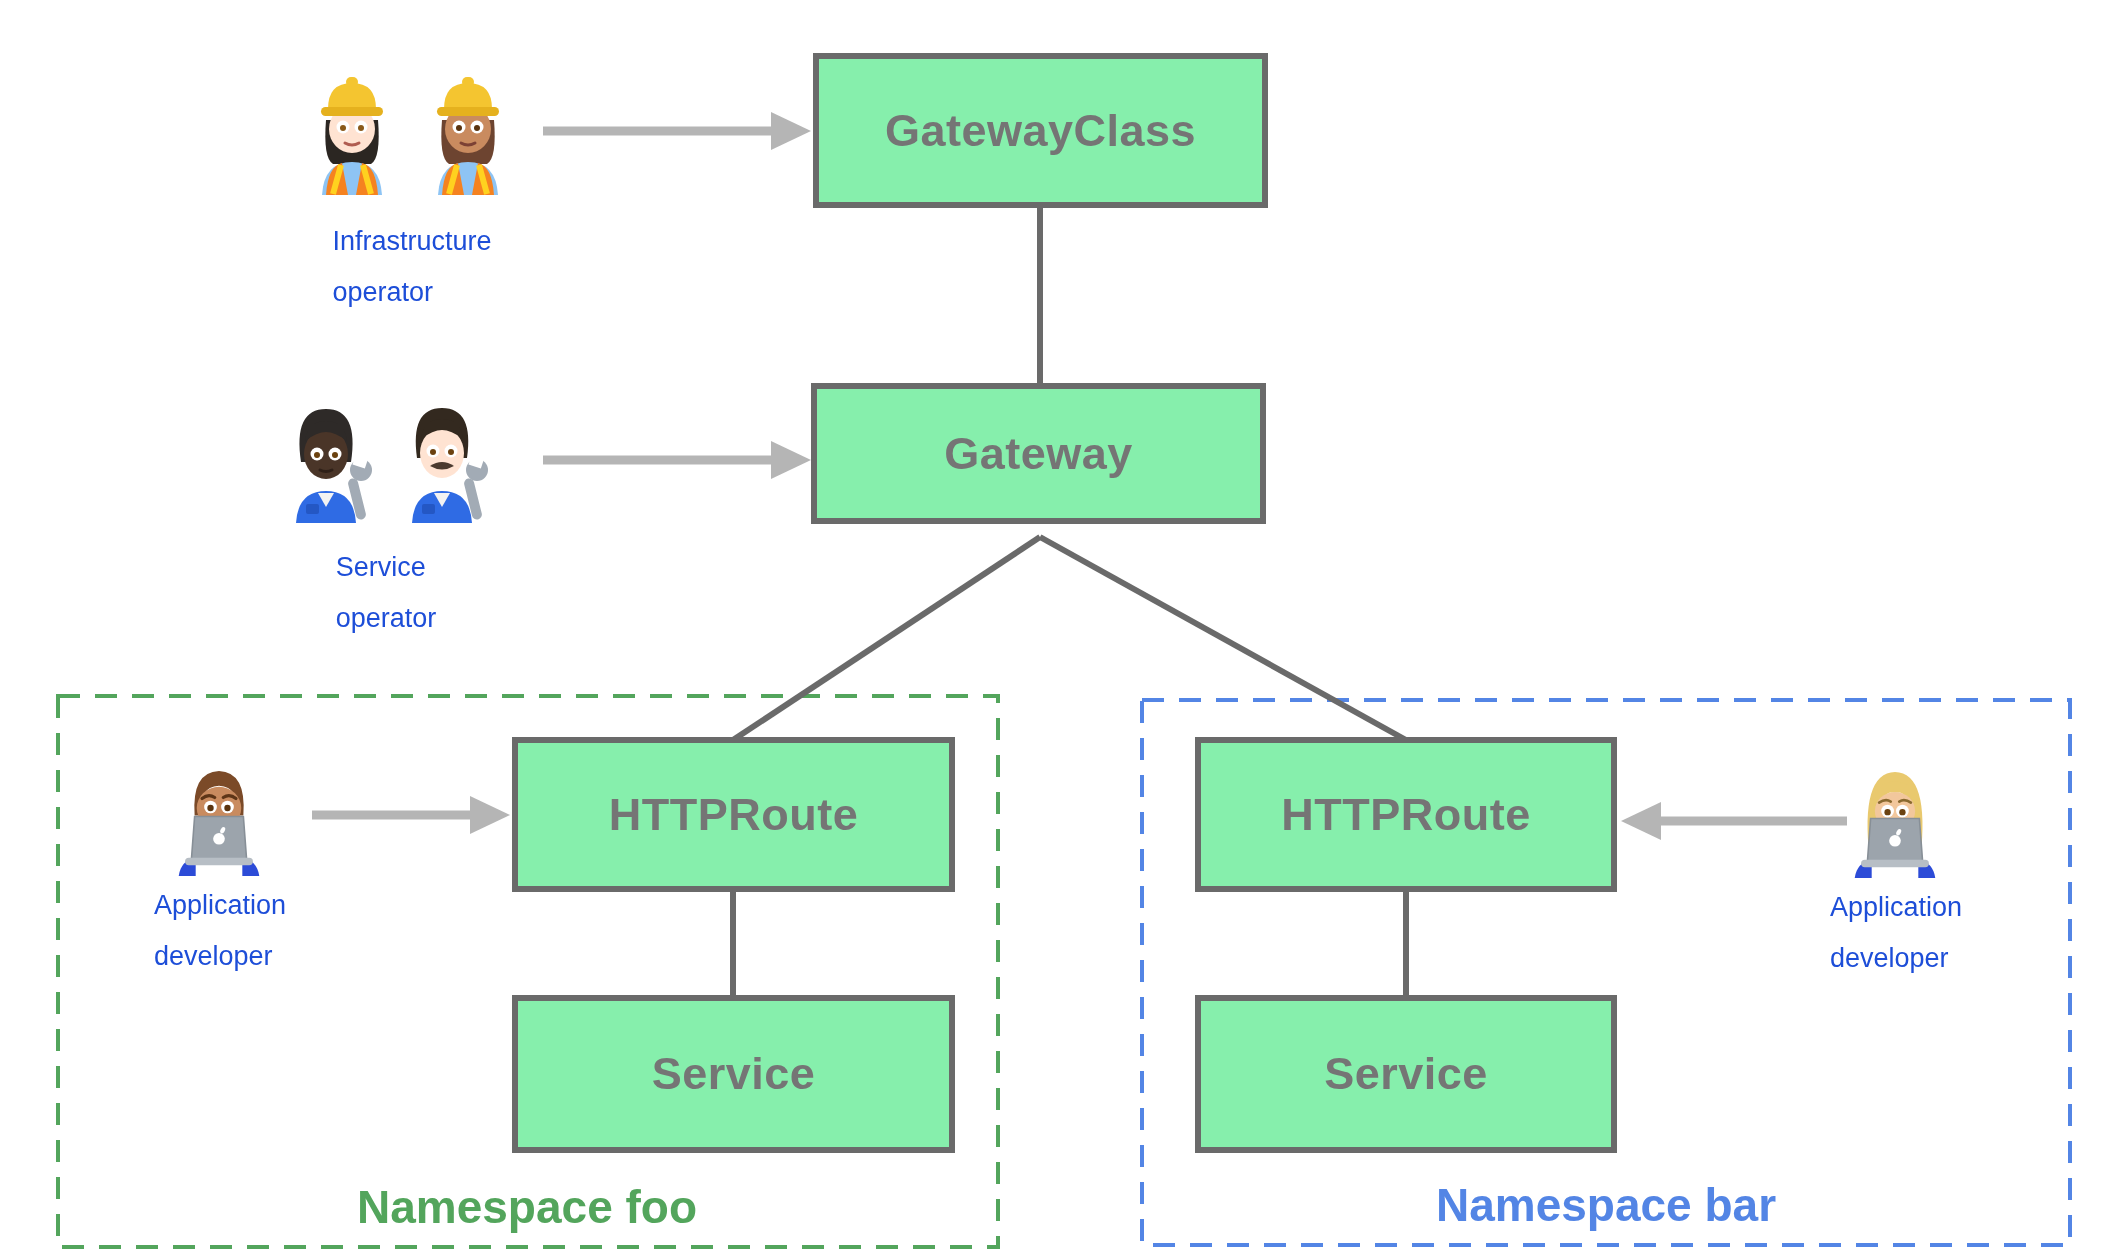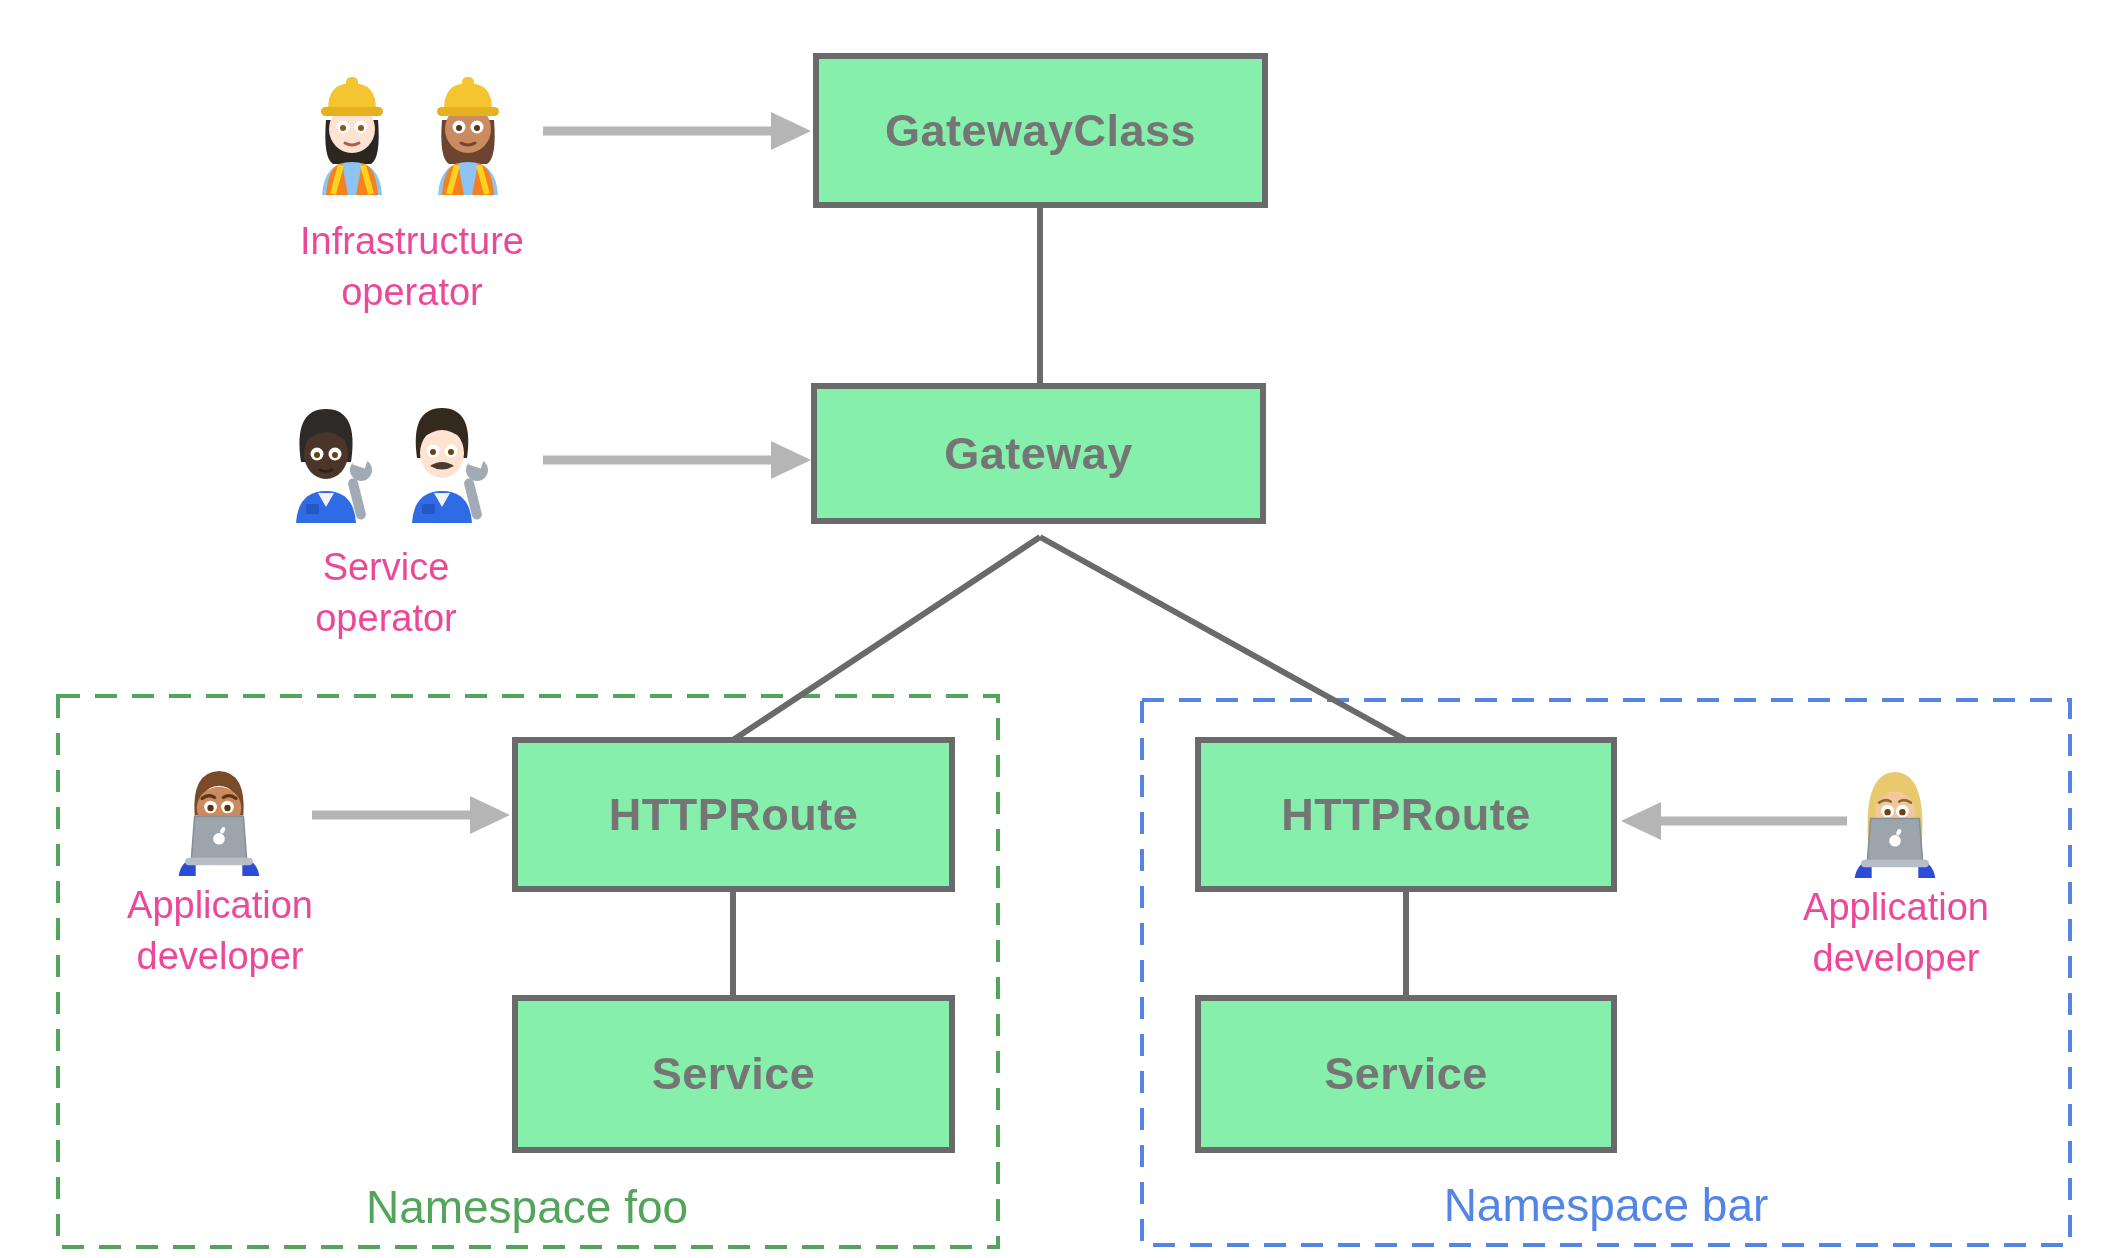--- a/index.html
+++ b/index.html
@@ -47,37 +47,37 @@
     gap: 16px;
   }
   #icons-infra   { left: 302px;  top: 68px;  }
   #icons-cluster { left: 276px;  top: 396px; }
   #icons-dev-foo { left: 166px;  top: 756px; }
   #icons-dev-bar { left: 1842px; top: 758px; }
 
   .persona-label {
     position: absolute;
     transform: translateX(-50%);
-    text-align: center;
-    color: #ec4899;
-    font-size: 38px;
+    text-align: left;
+    color: #1d4ed8;
+    font-size: 27px;
     line-height: 51px;
     font-weight: 400;
     white-space: nowrap;
   }
   #label-infra   { left: 412px;  top: 216px; }
   #label-cluster { left: 386px;  top: 542px; }
   #label-dev-foo { left: 220px;  top: 880px; }
   #label-dev-bar { left: 1896px; top: 882px; }
 
   .ns-label {
     position: absolute;
     transform: translateX(-50%);
     font-size: 46px;
-    font-weight: normal;
+    font-weight: bold;
     white-space: nowrap;
   }
   #ns-label-foo { left: 527px;  top: 1180px; color: #53A55C; }
   #ns-label-bar { left: 1606px; top: 1178px; color: #5385E5; }
 </style>
 </head>
 <body>
 
 <div class="canvas">
 

